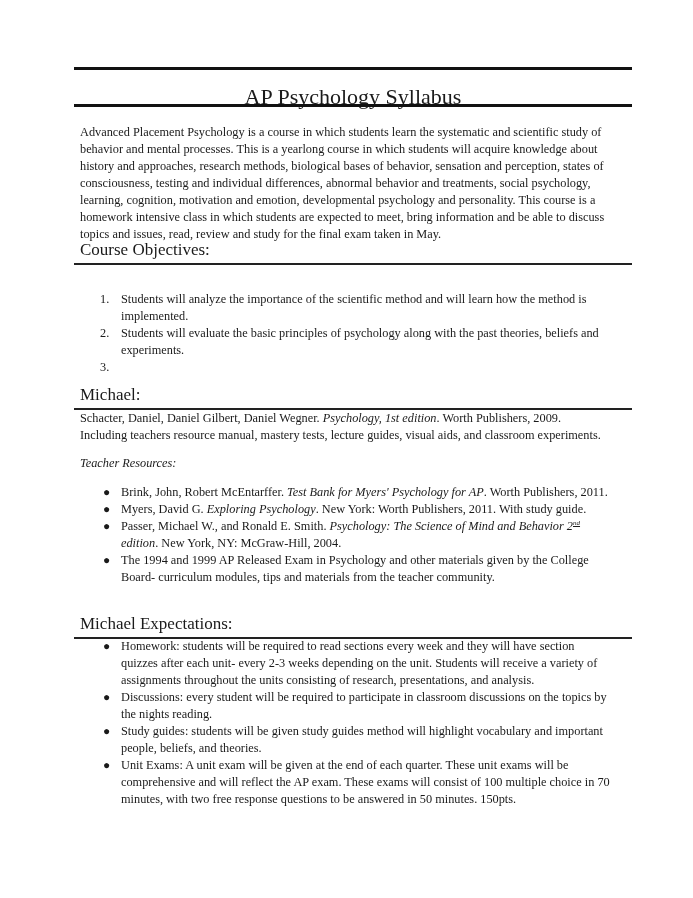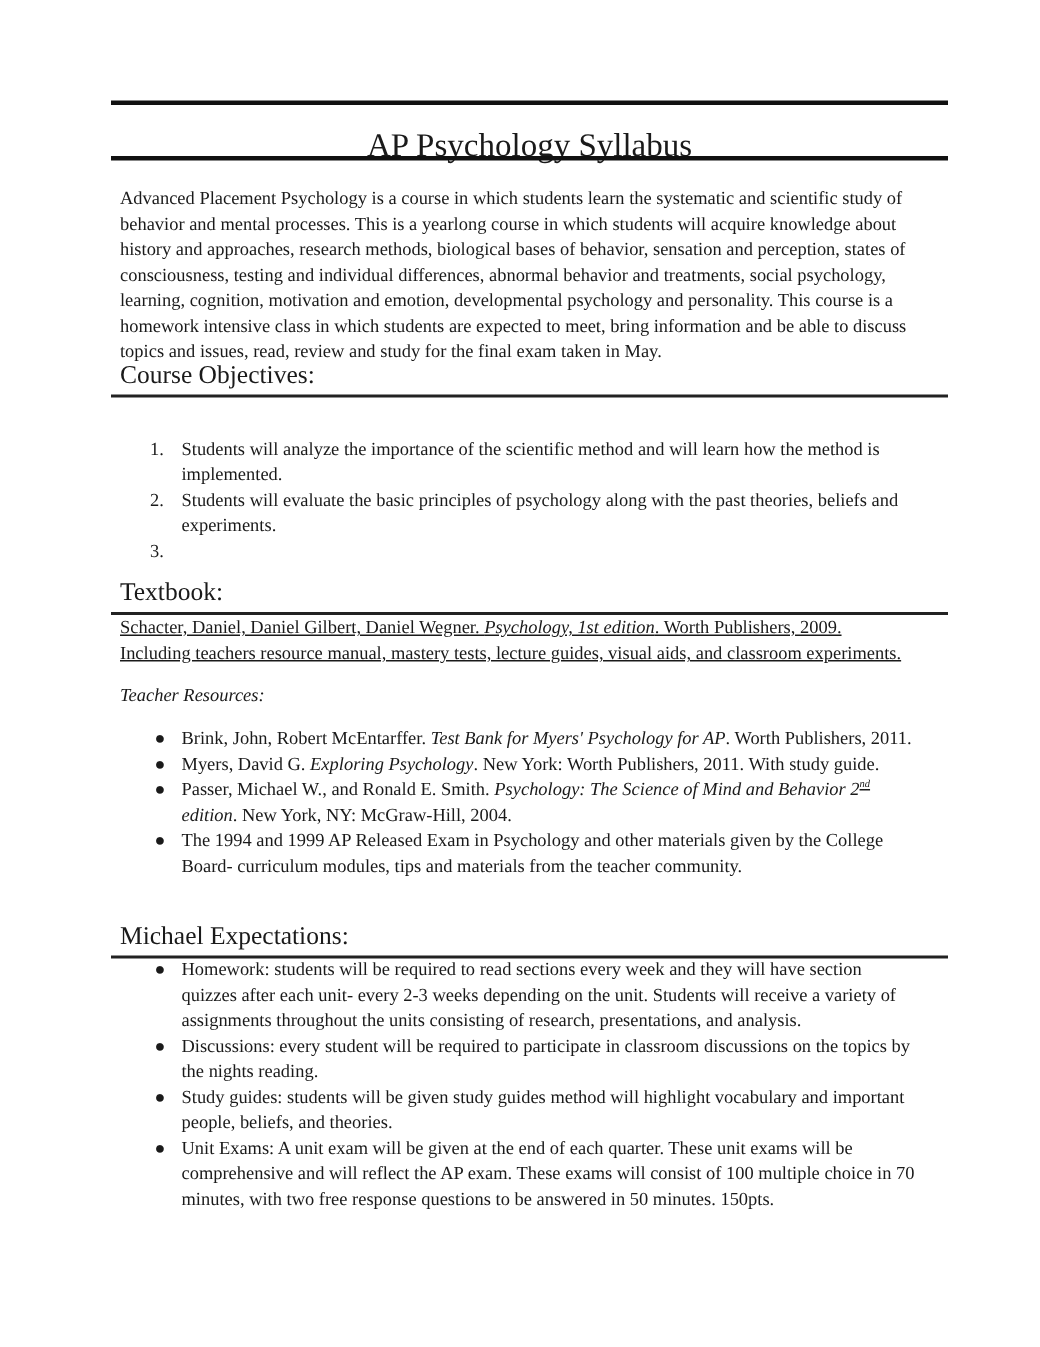--- a/index.html
+++ b/index.html
@@ -34,24 +34,24 @@
 
   <div class="h2" style="top:240px;">Course Objectives:</div>
   <div class="rule-thin" style="top:263px;"></div>
 
   <ol class="ol" style="top:291px;">
     <li><span class="num">1.</span><span>Students will analyze the importance of the scientific method and will learn how the method is implemented.</span></li>
     <li><span class="num">2.</span><span>Students will evaluate the basic principles of psychology along with the past theories, beliefs and experiments.</span></li>
     <li><span class="num">3.</span></li>
   </ol>
 
-  <div class="h2" style="top:385px;">Textbook:</div>
+  <div class="h2" style="top:385px;">Michael:</div>
   <div class="rule-thin" style="top:408px;"></div>
 
-  <div class="para" style="top:410px;text-decoration:underline;">
+  <div class="para" style="top:410px;">
     <span>Schacter, Daniel, Daniel Gilbert, Daniel Wegner. </span><span class="ital">Psychology, 1st edition</span><span>. Worth Publishers, 2009.</span><br>
     <span>Including teachers resource manual, mastery tests, lecture guides, visual aids, and classroom experiments.</span>
   </div>
 
   <div class="para ital" style="top:455px;">Teacher Resources:</div>
 
   <ul class="ul" style="top:484px;">
     <li><span class="bullet">●</span><span>Brink, John, Robert McEntarffer. </span><span class="ital">Test Bank for Myers' Psychology for AP</span><span>. Worth Publishers, 2011.</span></li>
     <li><span class="bullet">●</span><span>Myers, David G. </span><span class="ital">Exploring Psychology</span><span>. New York: Worth Publishers, 2011. With study guide.</span></li>
     <li><span class="bullet">●</span><span>Passer, Michael W., and Ronald E. Smith. </span><span class="ital">Psychology: The Science of Mind and Behavior 2</span><sup class="ital">nd</sup><span class="ital"> edition</span><span>. New York, NY: McGraw-Hill, 2004.</span></li>

